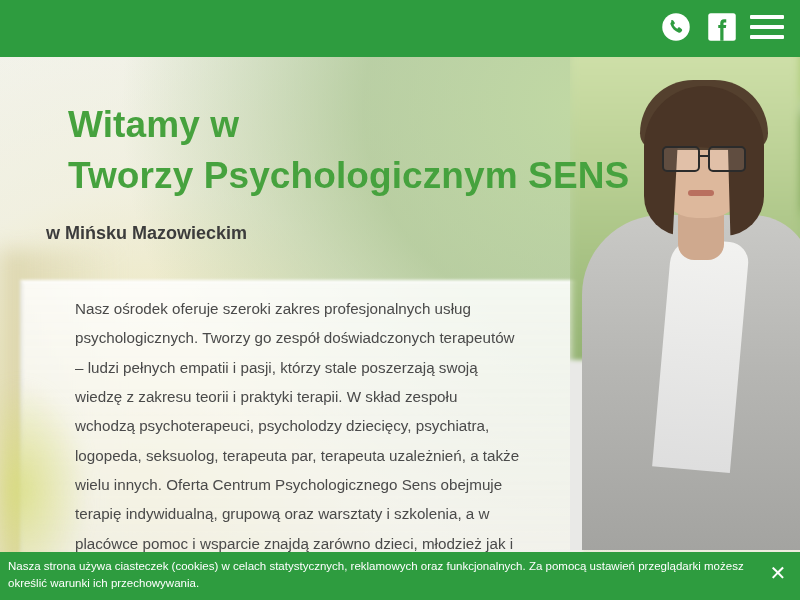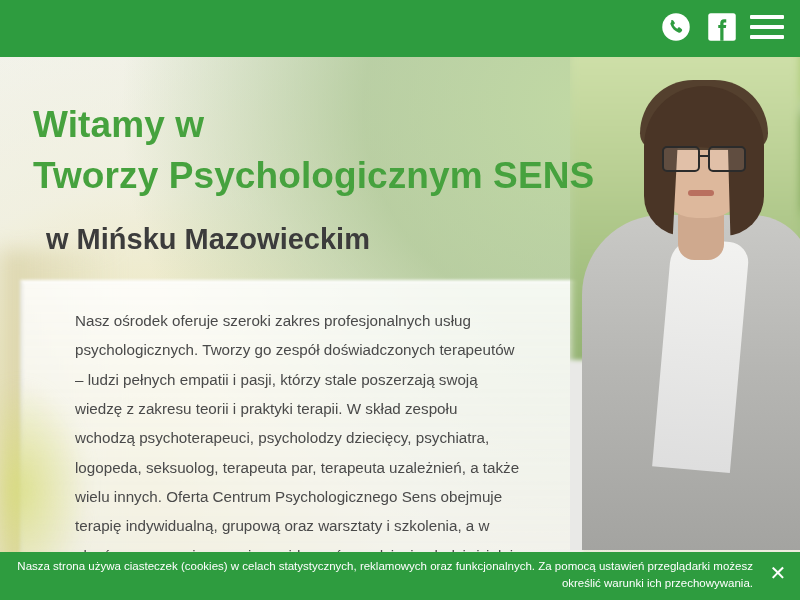--- a/index.html
+++ b/index.html
@@ -190,32 +190,32 @@
 
   
   .hero {
     position: absolute;
     left: 0; top: 57px;
     width: 700px;
     z-index: 4;
   }
   .hero h1 {
     margin: 0;
-    padding: 42px 0 0 33px;
+    padding: 42px 0 0 68px;
     font-size: 37px;
     line-height: 1.38;
     font-weight: bold;
     color: #46a23e;
     letter-spacing: 0.1px;
   }
   .hero h1 .line2 { display: block; }
   .hero h2 {
     margin: 0;
     padding: 22px 0 0 46px;
-    font-size: 29px;
+    font-size: 18px;
     font-weight: bold;
     color: #3c3c3c;
   }
   .hero .body-copy {
     margin: 0;
     padding: 50px 180px 0 75px;
     font-size: 15.2px;
     line-height: 1.93;
     color: #4a4a4a;
   }
@@ -228,21 +228,20 @@
     background: #2e9c3f;
     color: #ffffff;
     z-index: 10;
   }
   .cookiebar .txt {
     position: absolute;
     left: 8px; top: 6px;
     width: 745px;
     font-size: 11.5px;
     line-height: 1.45;
-    text-align: right;
   }
   .cookiebar .close {
     position: absolute;
     right: 10px; top: 9px;
     width: 24px; height: 24px;
     display: flex; align-items: center; justify-content: center;
     color: #ffffff;
     font-size: 20px;
     line-height: 1;
     cursor: pointer;

